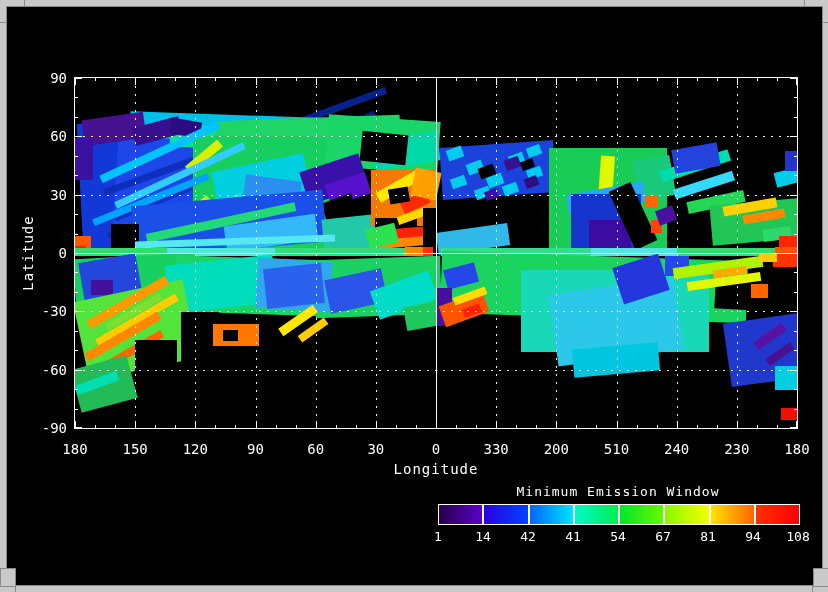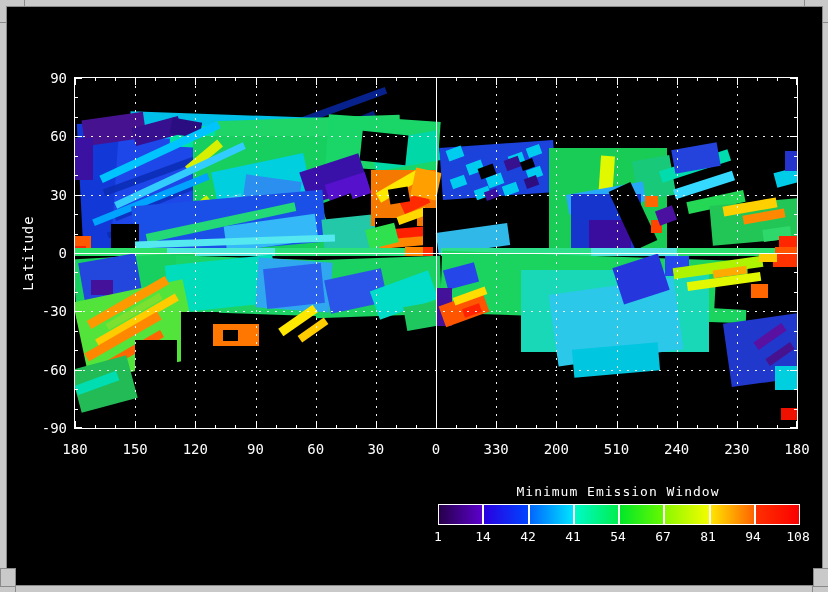--- a/index.html
+++ b/index.html
@@ -321,20 +321,21 @@
       <div class="tick" style="left: 0px; top: 291.667px; width: 7px; height: 1px;"></div>
       <div class="tick" style="left: 715px; top: 291.667px; width: 7px; height: 1px;"></div>
       <div class="tick" style="left: 0px; top: 311.111px; width: 3px; height: 1px;"></div>
       <div class="tick" style="left: 719px; top: 311.111px; width: 3px; height: 1px;"></div>
       <div class="tick" style="left: 0px; top: 330.556px; width: 3px; height: 1px;"></div>
       <div class="tick" style="left: 719px; top: 330.556px; width: 3px; height: 1px;"></div>
       <div class="tick" style="left: 0px; top: 349px; width: 7px; height: 1px;"></div>
       <div class="tick" style="left: 715px; top: 349px; width: 7px; height: 1px;"></div>
     </div>
 
+  <div id="x-axis-label">Longitude</div>
   <div id="y-axis-label">Latitude</div>
 
   <div id="colorbar-title">Minimum Emission Window</div>
   <div id="colorbar-bar">
       <div class="cb-seg" style="background: linear-gradient(to right, rgb(38, 0, 74), rgb(92, 0, 204));"></div>
       <div class="cb-seg" style="background: linear-gradient(to right, rgb(42, 0, 224), rgb(0, 68, 255));"></div>
       <div class="cb-seg" style="background: linear-gradient(to right, rgb(0, 102, 255), rgb(0, 228, 255));"></div>
       <div class="cb-seg" style="background: linear-gradient(to right, rgb(0, 250, 200), rgb(0, 238, 80));"></div>
       <div class="cb-seg" style="background: linear-gradient(to right, rgb(0, 232, 40), rgb(102, 248, 0));"></div>
       <div class="cb-seg" style="background: linear-gradient(to right, rgb(140, 248, 0), rgb(244, 252, 0));"></div>

